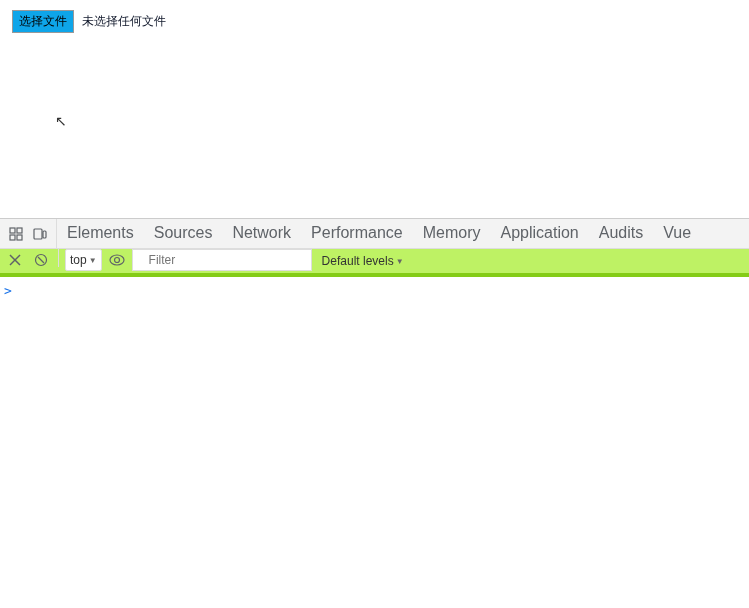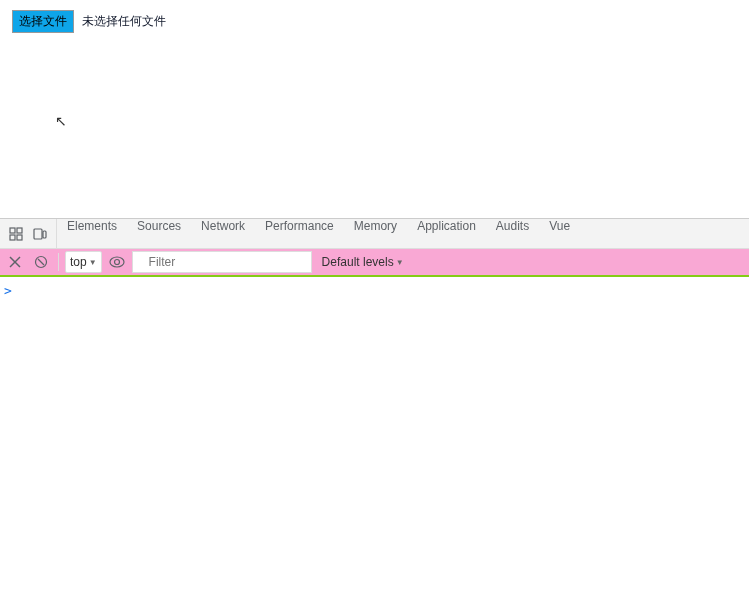--- a/index.html
+++ b/index.html
@@ -101,42 +101,42 @@
     .tab-list {
       display: flex;
       align-items: stretch;
       height: 100%;
       overflow: hidden;
     }
 
     .tab {
       padding: 0 10px;
       display: flex;
-      font-size: 12px;
+      align-items: center;
+      font-size: 16px;
       color: #5f6368;
       cursor: pointer;
       white-space: nowrap;
       border-bottom: 2px solid transparent;
       height: 100%;
       user-select: none;
     }
 
     .tab.active {
       color: #1a73e8;
       border-bottom: 2px solid #1a73e8;
       background: #fff;
     }
 
     
     .devtools-toolbar {
       display: flex;
-      align-items: center;
       height: 28px;
-      border-bottom: 2px solid #84cc16;
-      background: #f9a8d4;
+      border-bottom: 4px solid #84cc16;
+      background: #bef264;
       padding: 0 4px;
       gap: 4px;
     }
 
     .toolbar-btn {
       width: 22px;
       height: 22px;
       display: flex;
       align-items: center;
       justify-content: center;

